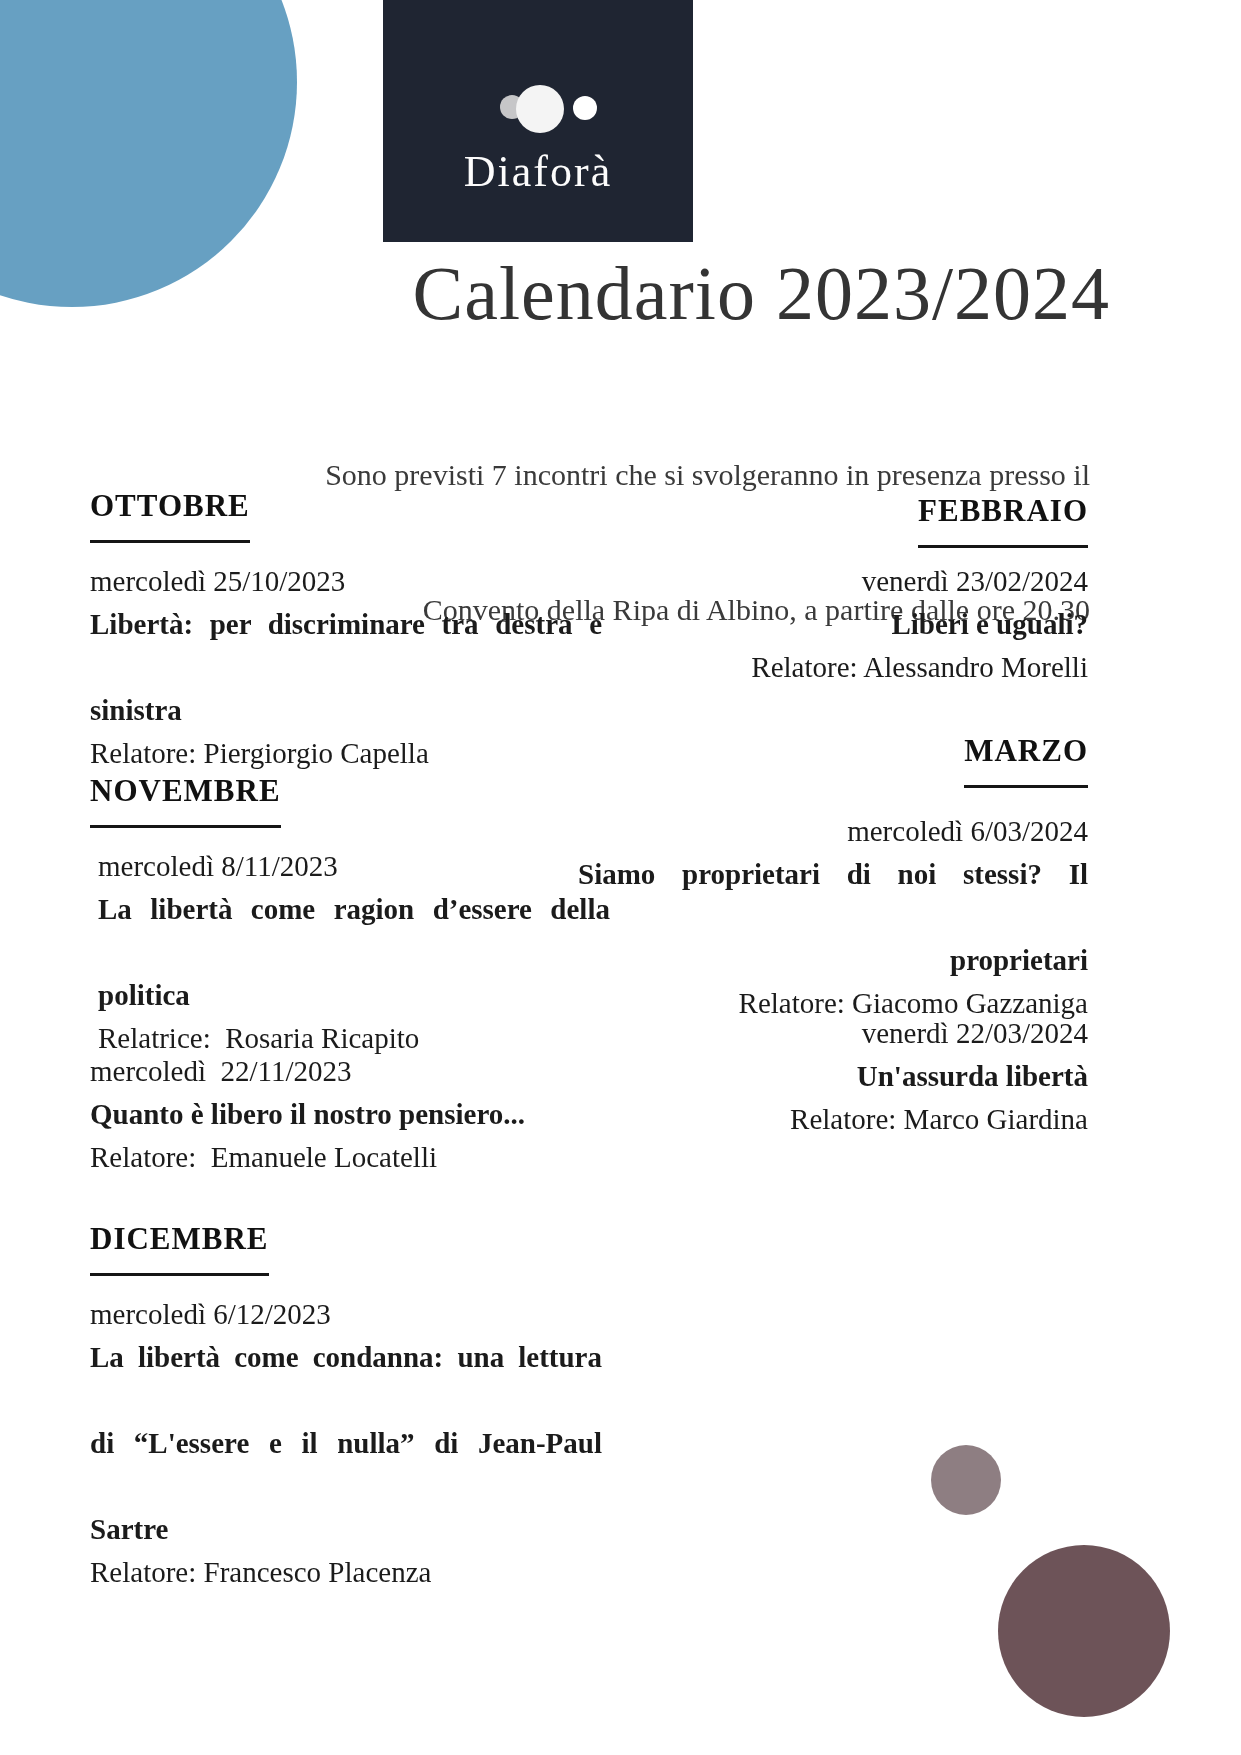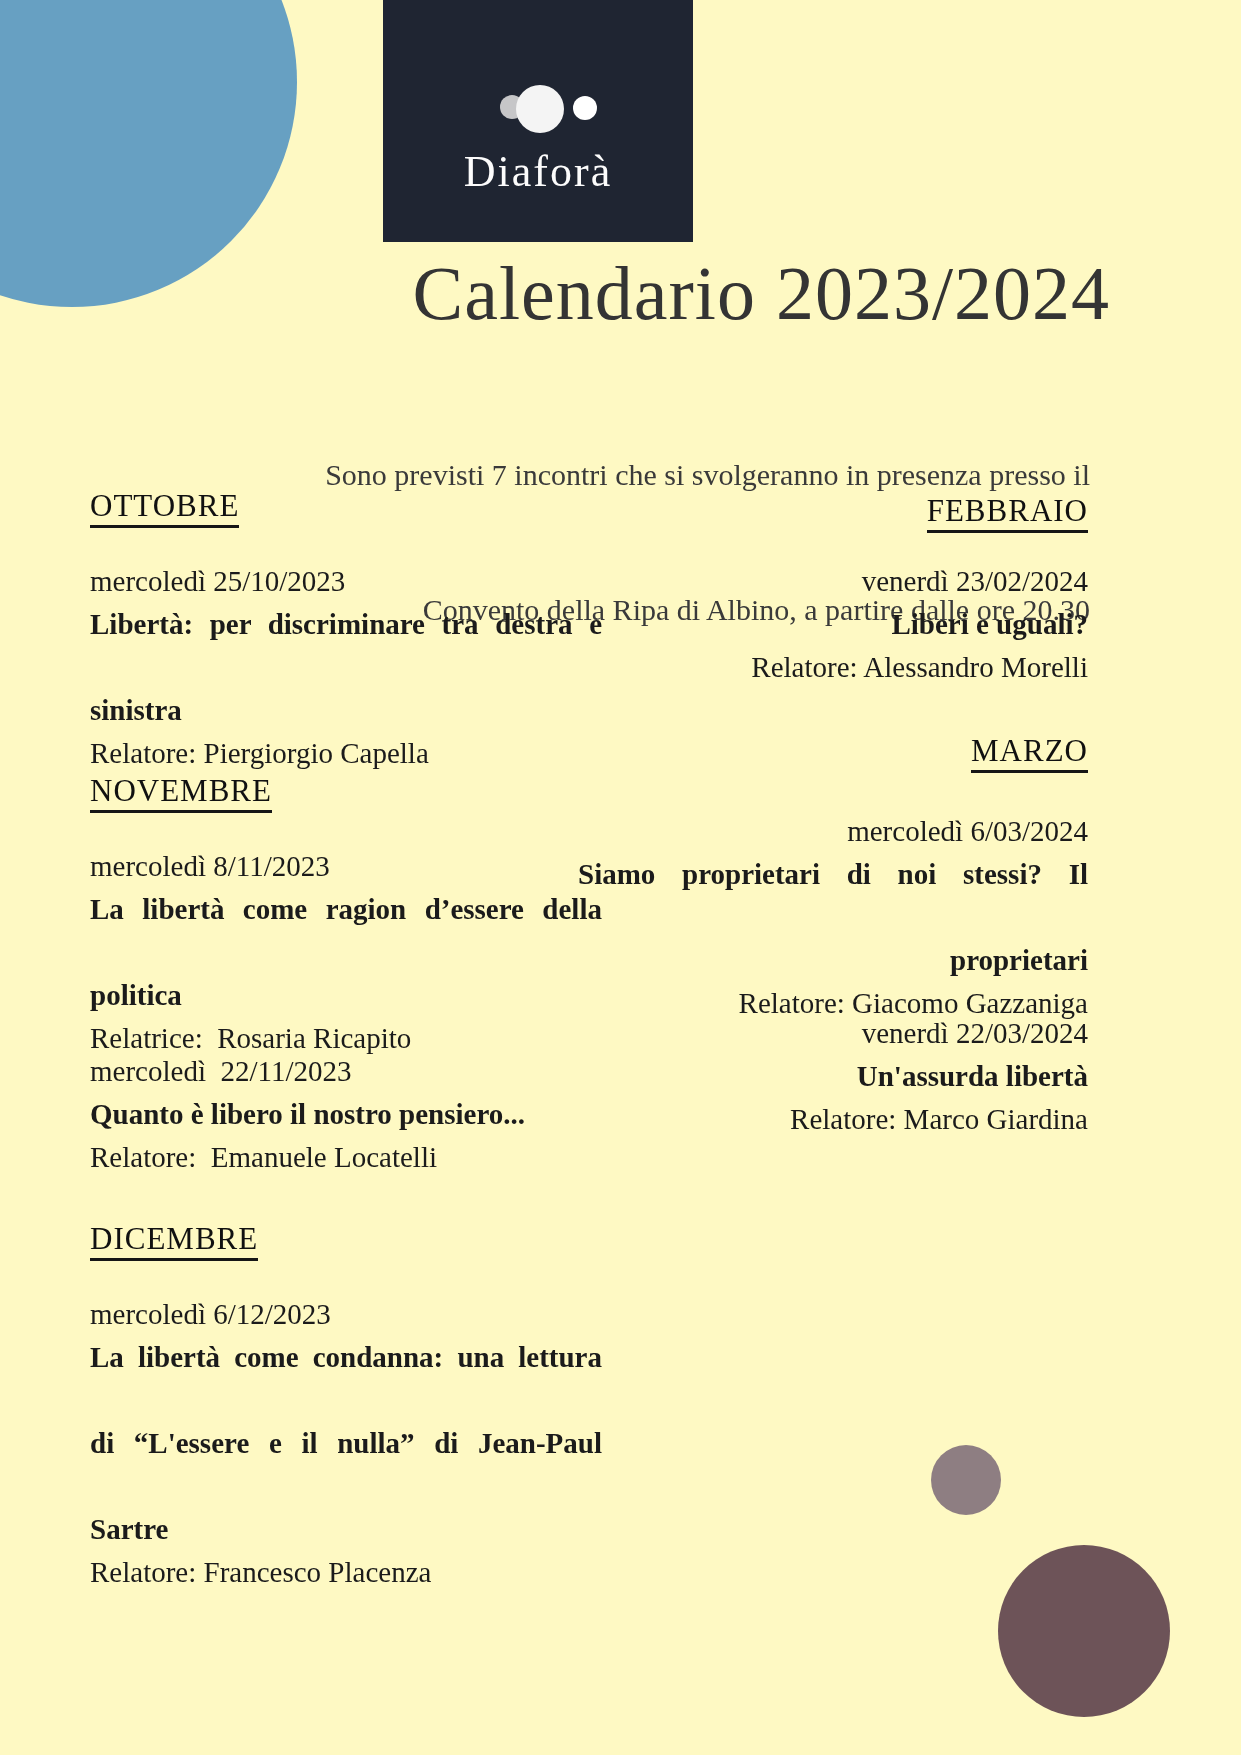--- a/index.html
+++ b/index.html
@@ -1,21 +1,21 @@
 <!DOCTYPE html>
 <html><head>
 <meta charset="utf-8">
 <style>
   html,body { margin:0; padding:0; }
   body { background:#d8d8d6; }
   .canvas {
     position:relative;
     width:1241px; height:1755px;
     margin:0 auto;
-    background:#fef9c3;
+    background:#ffffff;
     overflow:hidden;
     font-family:"Liberation Serif", serif;
     color:#1b1b1b;
   }
   .circle { position:absolute; border-radius:50%; }
   .blue-circle   { left:-153px; top:-143px; width:450px; height:450px; background:#67a0c2; }
   .small-mauve   { left:931px;  top:1445px; width:70px;  height:70px;  background:#8e7e82; }
   .large-mauve   { left:998px;  top:1545px; width:172px; height:172px; background:#6d5358; }
 
   .logo-box {
@@ -42,21 +42,21 @@
     position:absolute; left:0; top:362px; width:1090px;
     text-align:right; color:#3a3a3a;
     font-size:30px; line-height:45px;
     white-space:pre-wrap;
   }
 
   .month {
     position:absolute; font-size:31px; letter-spacing:1px; color:#111;
   }
   .month .u {
-    display:inline-block; border-bottom:3px solid #161616; padding-bottom:1px;
+    display:inline-block; border-bottom:3px solid #161616; padding-bottom:16px;font-weight:bold;
   }
   .col-right-align { text-align:right; }
 
   .event { position:absolute; font-size:29px; line-height:43px; }
   .event div { white-space:pre-wrap; }
   .bold { font-weight:bold; }
   .jline { text-align:justify; }
   .jline::after { content:""; display:inline-block; width:100%; }
   .tright { text-align:right; }
   .col-left-x  { left:90px;  width:512px; }
@@ -91,21 +91,21 @@
     <div>mercoledì 25/10/2023</div>
     <div class="bold jline">Libertà: per discriminare tra destra e</div>
     <div class="bold">sinistra</div>
     <div>Relatore: Piergiorgio Capella</div>
   </div>
 
   <div class="month col-left-x" style="top:773px;">
     <span class="u">NOVEMBRE</span>
   </div>
 
-  <div class="event col-left-x" style="top:845px;">
+  <div class="event col-left-x" style="top:845px;margin-left:8px;">
     <div>mercoledì 8/11/2023</div>
     <div class="bold jline">La libertà come ragion d’essere della</div>
     <div class="bold">politica</div>
     <div>Relatrice:  Rosaria Ricapito</div>
   </div>
 
   <div class="event col-left-x" style="top:1050px;">
     <div>mercoledì  22/11/2023</div>
     <div class="bold">Quanto è libero il nostro pensiero...</div>
     <div>Relatore:  Emanuele Locatelli</div>

